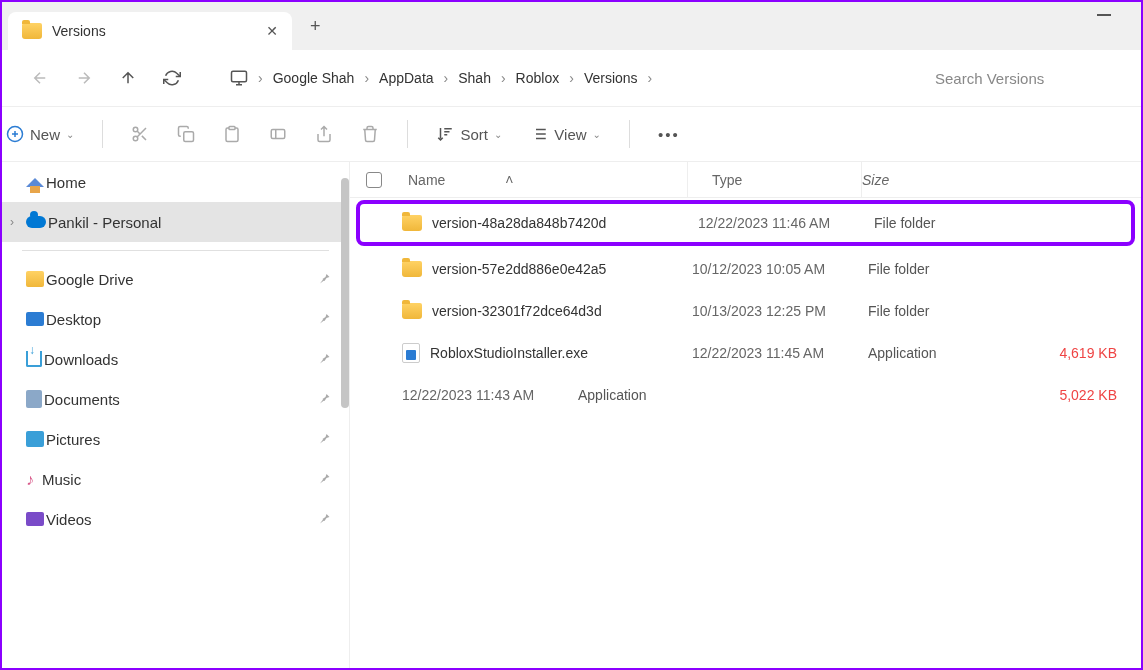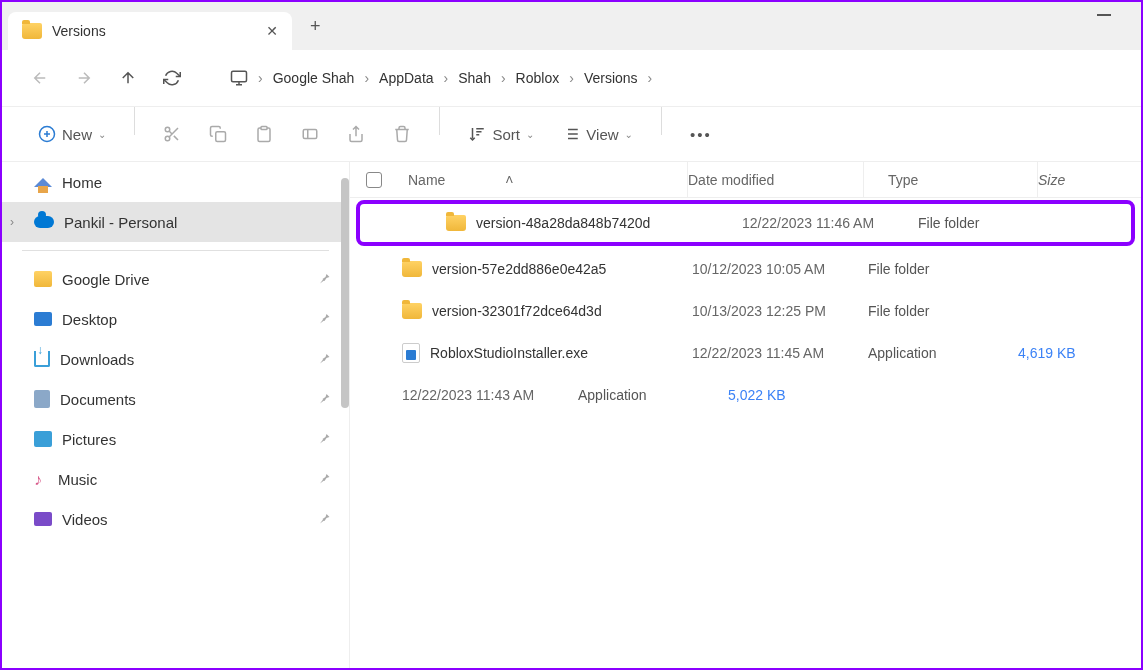--- a/index.html
+++ b/index.html
@@ -17,54 +17,54 @@
 
 .navbar { height: 56px; display: flex; align-items: center; padding: 0 20px; gap: 8px; }
 .navbtn { width: 36px; height: 36px; display: flex; align-items: center; justify-content: center; color: #555; border-radius: 4px; }
 .navbtn.dis { color: #bbb; }
 .navbtn svg { width: 18px; height: 18px; }
 .breadcrumb { flex: 1; display: flex; align-items: center; background: #fff; border-radius: 6px; height: 38px; margin: 0 10px 0 18px; padding: 0 14px; gap: 10px; font-size: 14px; color: #333; }
 .crumb-sep { color: #888; }
 .searchbox { width: 200px; height: 38px; border-radius: 6px; display: flex; align-items: center; padding: 0 14px; color: #888; font-size: 15px; }
 
 
-.toolbar { height: 56px; border-top: 1px solid #eee; border-bottom: 1px solid #eee; display: flex; padding: 0 36px; gap: 28px; }
+.toolbar { height: 56px; border-top: 1px solid #eee; border-bottom: 1px solid #eee; display: flex; align-items: center; padding: 0 4px; gap: 28px; }
 .tbtn { display: flex; align-items: center; gap: 6px; color: #555; font-size: 15px; }
 .tbtn svg { width: 18px; height: 18px; }
 .tsep { width: 1px; height: 28px; background: #ddd; }
 .tbtn.faded { color: #aaa; }
 
 
 .main { display: flex; height: calc(100% - 160px); }
 .sidebar { width: 348px; border-right: 1px solid #eee; position: relative; }
 .scrollthumb { position: absolute; right: 0; top: 16px; width: 8px; height: 230px; background: #c5c5c5; border-radius: 4px; }
-.side-item { display: flex; align-items: center; gap: 10px; height: 40px; padding: 0 32px; font-size: 15px; color: #333; position: relative; }
+.side-item { display: flex; align-items: center; gap: 2px; height: 40px; padding: 0 24px; font-size: 15px; color: #333; position: relative; }
 .side-item.selected { background: #e4e4e4; }
 .side-chevron { position: absolute; left: 8px; color: #888; font-size: 12px; }
 .side-pin { position: absolute; right: 18px; color: #aaa; }
 .side-divider { height: 1px; background: #e0e0e0; margin: 8px 20px; }
 
 .content { flex: 1; position: relative; }
 .colheaders { display: flex; height: 36px; align-items: center; font-size: 14px; color: #666; border-bottom: 1px solid #eee; padding-left: 16px; }
 .col-check { width: 36px; }
 .col-name { width: 286px; padding-left: 6px; }
 .col-date { width: 176px; }
 .col-type { width: 150px; margin-left: 24px; }
 .col-size { flex: 1; font-style: italic; }
 .colheaders > div { border-right: 1px solid #eee; height: 100%; display: flex; align-items: center; }
 .colheaders > div:first-child, .colheaders > div:last-child { border-right: none; }
 .sort-arrow { margin: 0 auto; color: #666; }
 
 .filerow { display: flex; height: 42px; align-items: center; font-size: 14px; color: #333; padding-left: 52px; }
 .filerow.highlighted { outline: 4px solid #8b00ff; outline-offset: -2px; border-radius: 6px; margin: 4px 8px 4px 8px; padding-left: 44px; }
 .fr-name { width: 290px; display: flex; align-items: center; gap: 10px; }
-.filerow.highlighted .fr-name { width: 296px; margin-left: 44px; }
+.filerow.highlighted .fr-name { width: 296px; }
 .fr-date { width: 176px; color: #666; }
 .fr-type { width: 150px; color: #555; }
-.fr-size { flex: 1; color: #3b82f6; text-align: left; padding-right: 24px; }
+.fr-size { flex: 1; color: #ef4444; text-align: right; padding-right: 24px; }
 
 .checkbox-empty { width: 16px; height: 16px; border: 1.5px solid #888; border-radius: 3px; }
 .ico-folder { width: 20px; height: 16px; background: linear-gradient(#ffd264, #f0b73a); border-radius: 2px 2px 3px 3px; position: relative; }
 .ico-folder::before { content: ""; position: absolute; top: -3px; left: 0; width: 8px; height: 4px; background: #f0b73a; border-radius: 2px 2px 0 0; }
 .ico-exe { width: 18px; height: 20px; background: #fff; border: 1px solid #ccc; border-radius: 2px; position: relative; }
 .ico-exe::after { content: ""; position: absolute; top: 6px; left: 3px; width: 10px; height: 10px; background: #2b7cd3; border-radius: 1px; }
 .ico-home { width:0; height:0; border-left:9px solid transparent; border-right:9px solid transparent; border-bottom:9px solid #5b8ad6; position:relative; }
 .ico-home::after { content:""; position:absolute; left:-5px; top:8px; width:10px; height:7px; background:#e8a54a; }
 .ico-gallery { width:18px; height:16px; background:#3a9fd8; border-radius:2px; position:relative; }
 .ico-gallery::after { content:""; position:absolute; left:3px; top:3px; width:4px; height:4px; background:#ffe066; border-radius:50%; }
@@ -127,20 +127,21 @@
     <span class="crumb-sep">›</span>
     <span>AppData</span>
     <span class="crumb-sep">›</span>
     <span>Shah</span>
     <span class="crumb-sep">›</span>
     <span>Roblox</span>
     <span class="crumb-sep">›</span>
     <span>Versions</span>
     <span class="crumb-sep">›</span>
   </div>
+  <div class="searchbox">Search Versions</div>
 </div>
 
 <div class="toolbar">
   <div class="tbtn">
     <svg viewBox="0 0 24 24" fill="none" stroke="#2b7cd3" stroke-width="2">
         <circle cx="12" cy="12" r="10"></circle>
         <path d="M12 8v8M8 12h8"></path>
       </svg>
     <span>New</span>
     <span style="font-size:10px;color:#888">⌄</span>
@@ -270,23 +271,20 @@
 
   <div class="content">
 
     <div class="colheaders">
       <div class="col-check">
           <span class="checkbox-empty"></span>
         </div>
       <div class="col-name">
           <span>Name</span>
           <span class="sort-arrow" style="margin-left:60px">˄</span>
-        </div>
-      <div class="col-date">
-          <span>Date modified</span>
         </div>
       <div class="col-type">
           <span>Type</span>
         </div>
       <div class="col-size">
           <span>Size</span>
         </div>
     </div>
     <div id="file-rows">
         <div class="filerow highlighted">

